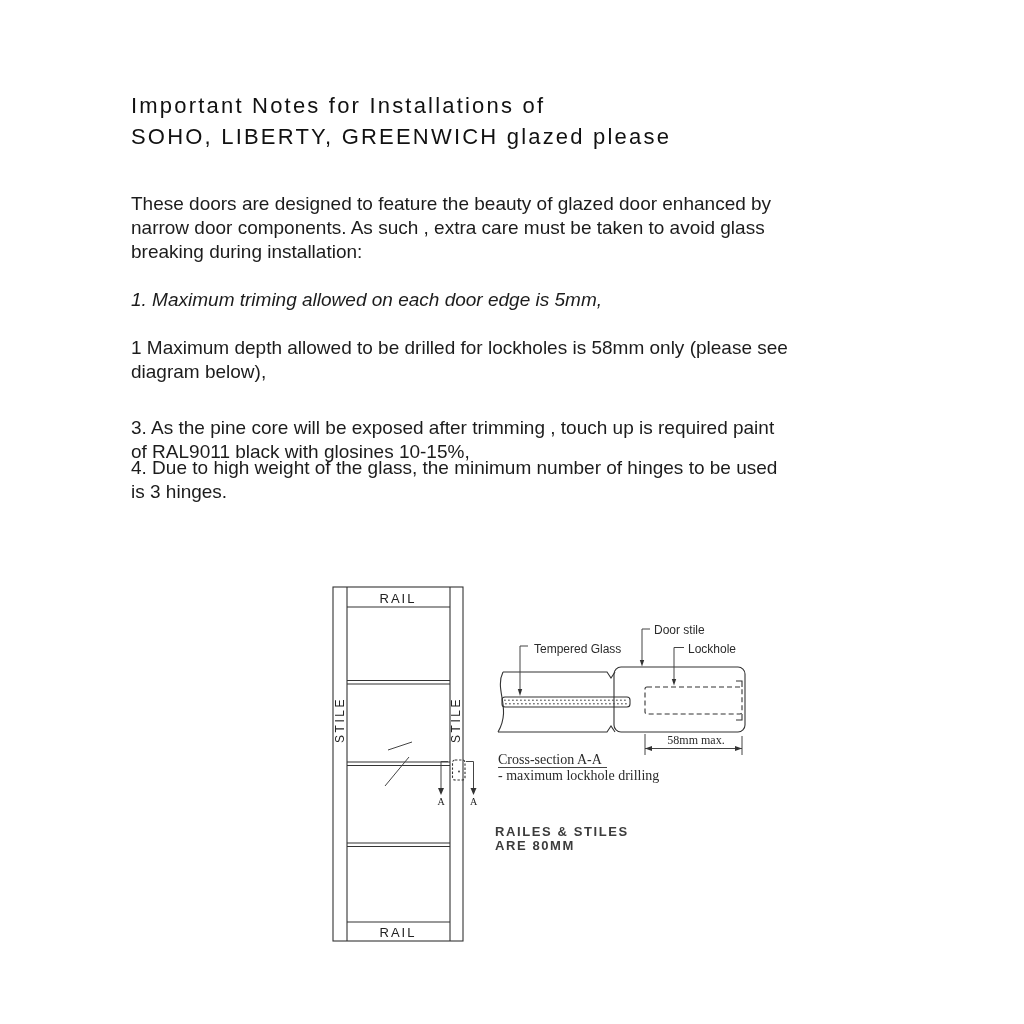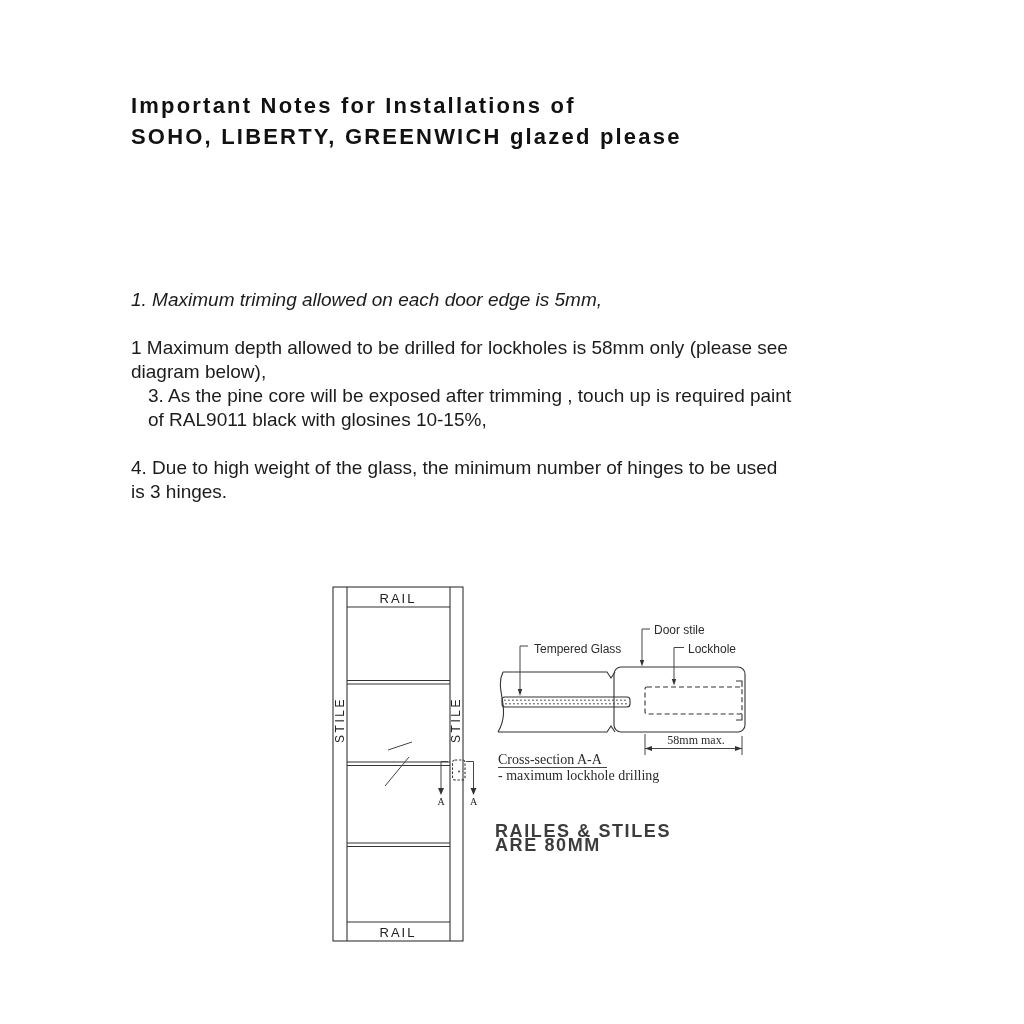--- a/index.html
+++ b/index.html
@@ -3,54 +3,57 @@
 <meta charset="utf-8">
 <style>
   html,body{margin:0;padding:0;background:#fff;}
   .page{
     position:relative;width:1024px;height:1024px;background:#ffffff;
     font-family:"Liberation Sans",sans-serif;color:#1c1c1c;overflow:hidden;
   }
   .abs{position:absolute;}
   .title{
     left:131px;top:90px;width:800px;
-    font-size:22px;font-weight:700;letter-spacing:2.2px;line-height:31px;color:#111;
+    font-size:22px;font-weight:400;letter-spacing:2.2px;line-height:31px;color:#111;
   }
   .bodytext{
     font-size:19px;line-height:24px;letter-spacing:0px;color:#1c1c1c;
     white-space:pre-line;width:790px;left:131px;
   }
   .intro{top:192px;}
   .note1{top:288px;font-style:italic;}
   .note2{top:336px;}
-  .note3{top:384px;margin-left:17px;}
+  .note3{top:416px;}
   .note4{top:456px;}
   .footnote{
     left:495px;top:825px;
-    font-size:18px;font-weight:700;letter-spacing:1.6px;line-height:13.5px;
+    font-size:13px;font-weight:700;letter-spacing:1.6px;line-height:13.5px;
     color:#3c3c3c;white-space:pre-line;
   }
   svg text{fill:#2b2b2b;}
   .draw{stroke:#333;fill:none;stroke-width:1.1;}
   .drawthin{stroke:#444;fill:none;stroke-width:1;}
   .lbl{font-family:"Liberation Sans",sans-serif;font-size:12px;}
   .serif{font-family:"Liberation Serif",serif;font-size:13.5px;}
   .railtxt{font-family:"Liberation Sans",sans-serif;font-size:13px;letter-spacing:2px;fill:#222;}
   .atxt{font-family:"Liberation Serif",serif;font-size:10px;fill:#222;}
 </style>
 </head>
 <body>
 
 <div class="page">
 
   <div class="abs title">
     <div>Important Notes for Installations of</div>
     <div>SOHO, LIBERTY, GREENWICH glazed please</div>
   </div>
 
+  <div class="abs bodytext intro">These doors are designed to feature the beauty of glazed door enhanced by
+narrow door components. As such , extra care must be taken to avoid glass
+breaking during installation:</div>
   <div class="abs bodytext note1">1. Maximum triming allowed on each door edge is 5mm,</div>
   <div class="abs bodytext note2">1 Maximum depth allowed to be drilled for lockholes is 58mm only (please see
 diagram below),</div>
   <div class="abs bodytext note3">3. As the pine core will be exposed after trimming , touch up is required paint
 of RAL9011 black with glosines 10-15%,</div>
   <div class="abs bodytext note4">4. Due to high weight of the glass, the minimum number of hinges to be used
 is 3 hinges.</div>
 
   <svg class="abs" style="left:325px;top:580px;" width="170" height="375" viewBox="0 0 170 375">
 

